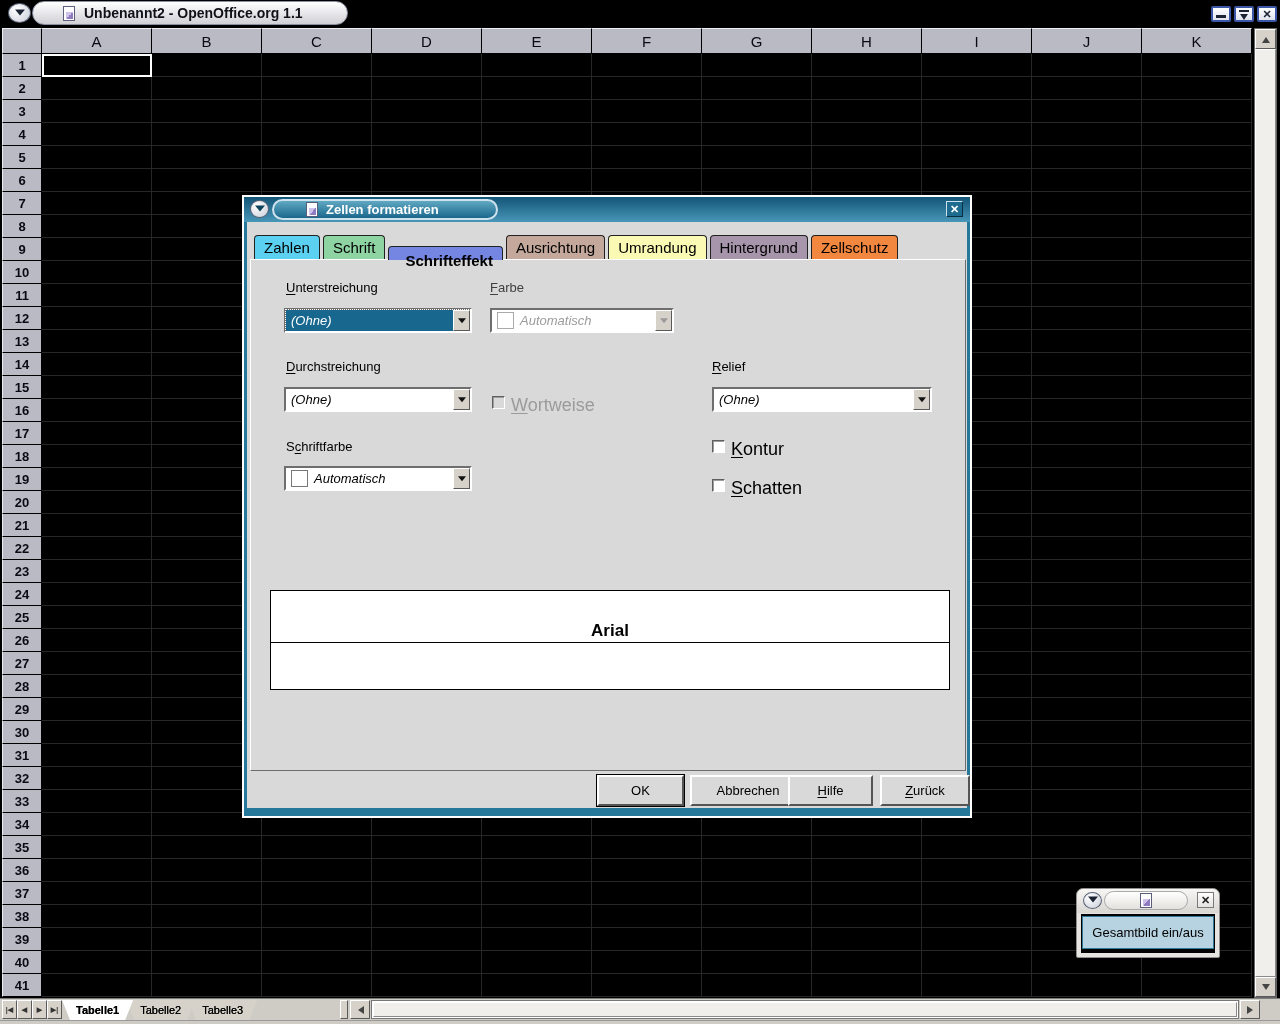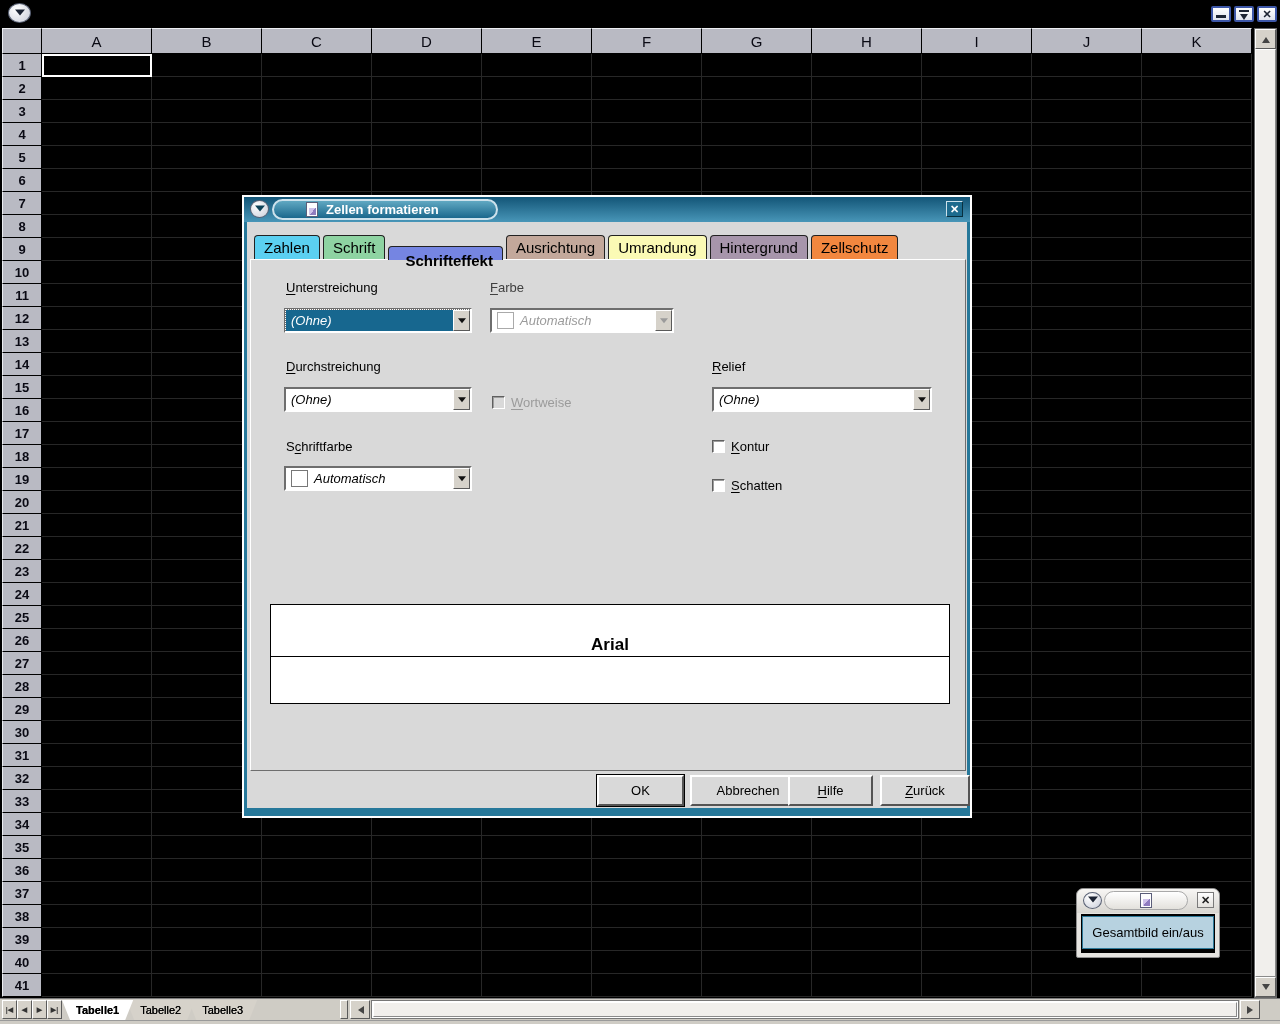--- a/index.html
+++ b/index.html
@@ -97,24 +97,24 @@
   .dd .arrow::after { content:""; position:absolute; left:50%; top:50%; transform:translate(-50%,-30%); border:4px solid transparent; border-top:5px solid #111; }
   .dd.focused { background:var(--focus_fill,#17678f); color:#fff; outline:1px dotted #fff; outline-offset:-2px; }
   .dd.disabled { color:#9b9b9b; }
   .dd.disabled .arrow::after { border-top-color:#9b9b9b; }
   .swatch { width:17px; height:17px; background:#fff; border:1px solid #777; flex:0 0 auto; }
   .dd.disabled .swatch { border-color:#aaa; }
 
   .cb { position:absolute; width:13px; height:13px; background:#fff; border-top:1px solid #5f5f5f; border-left:1px solid #5f5f5f;
     border-bottom:1px solid #fff; border-right:1px solid #fff; box-shadow:inset 1px 1px 0 #9d9d9d; }
   .cb.disabled { background:#d9d9d9; }
-  .cb-label { position:absolute; font-size:13px; }
+  .cb-label { position:absolute; font-size:18px; }
   .cb-label.disabled { color:#9b9b9b; }
 
-  .preview { position:absolute; left:23px; top:382px; width:680px; height:100px; background:#fff; border:1px solid #000; }
+  .preview { position:absolute; left:23px; top:368px; width:680px; height:100px; background:#fff; border:1px solid #000; }
   .preview .baseline { position:absolute; left:0; right:0; top:51px; height:1px; background:#000; }
   .preview .ptext { position:absolute; left:0; right:0; bottom:48px; text-align:center; font-size:17px; font-weight:bold; color:#000; }
 
   .btn { position:absolute; top:553px; height:31px; background:#d9d9d9; font-size:13px; text-align:center; line-height:27px;
     border-top:2px solid #fff; border-left:2px solid #fff; border-bottom:2px solid #545454; border-right:2px solid #545454; }
   .btn.default { outline:1px solid #000; }
 
   
   .ovw { position:absolute; left:1076px; top:888px; width:144px; height:70px; background:#e6e4e0; border:1px solid #8f8f8f; border-radius:7px 7px 2px 2px; }
   .ovw-title { position:absolute; left:0; top:0; right:0; height:24px; background:linear-gradient(#f7f6f4,#d8d6d1); border-radius:7px 7px 0 0; }
@@ -127,20 +127,24 @@
   .ovw-btn { position:absolute; left:1px; right:1px; top:2px; height:33px; background:var(--overview_button_bg,#b7d2e0);
     border:1px solid #2e7a99; font-size:13px; line-height:31px; text-align:center; color:#000; }
 </style>
 </head>
 <body>
 
 <div class="titlebar">
   <div class="round-btn">
       <span class="tri"></span>
     </div>
+  <div class="title-pill">
+    <span class="doc-icon"></span>
+    <span>Unbenannt2 - OpenOffice.org 1.1</span>
+  </div>
   <div class="win-btn" style="left:1211px">
       <span class="bar"></span>
     </div>
   <div class="win-btn" style="left:1234px">
       <span class="topbar"></span>
       <span class="tri"></span>
     </div>
   <div class="win-btn" style="left:1257px">
       <span class="x">✕</span>
     </div>

